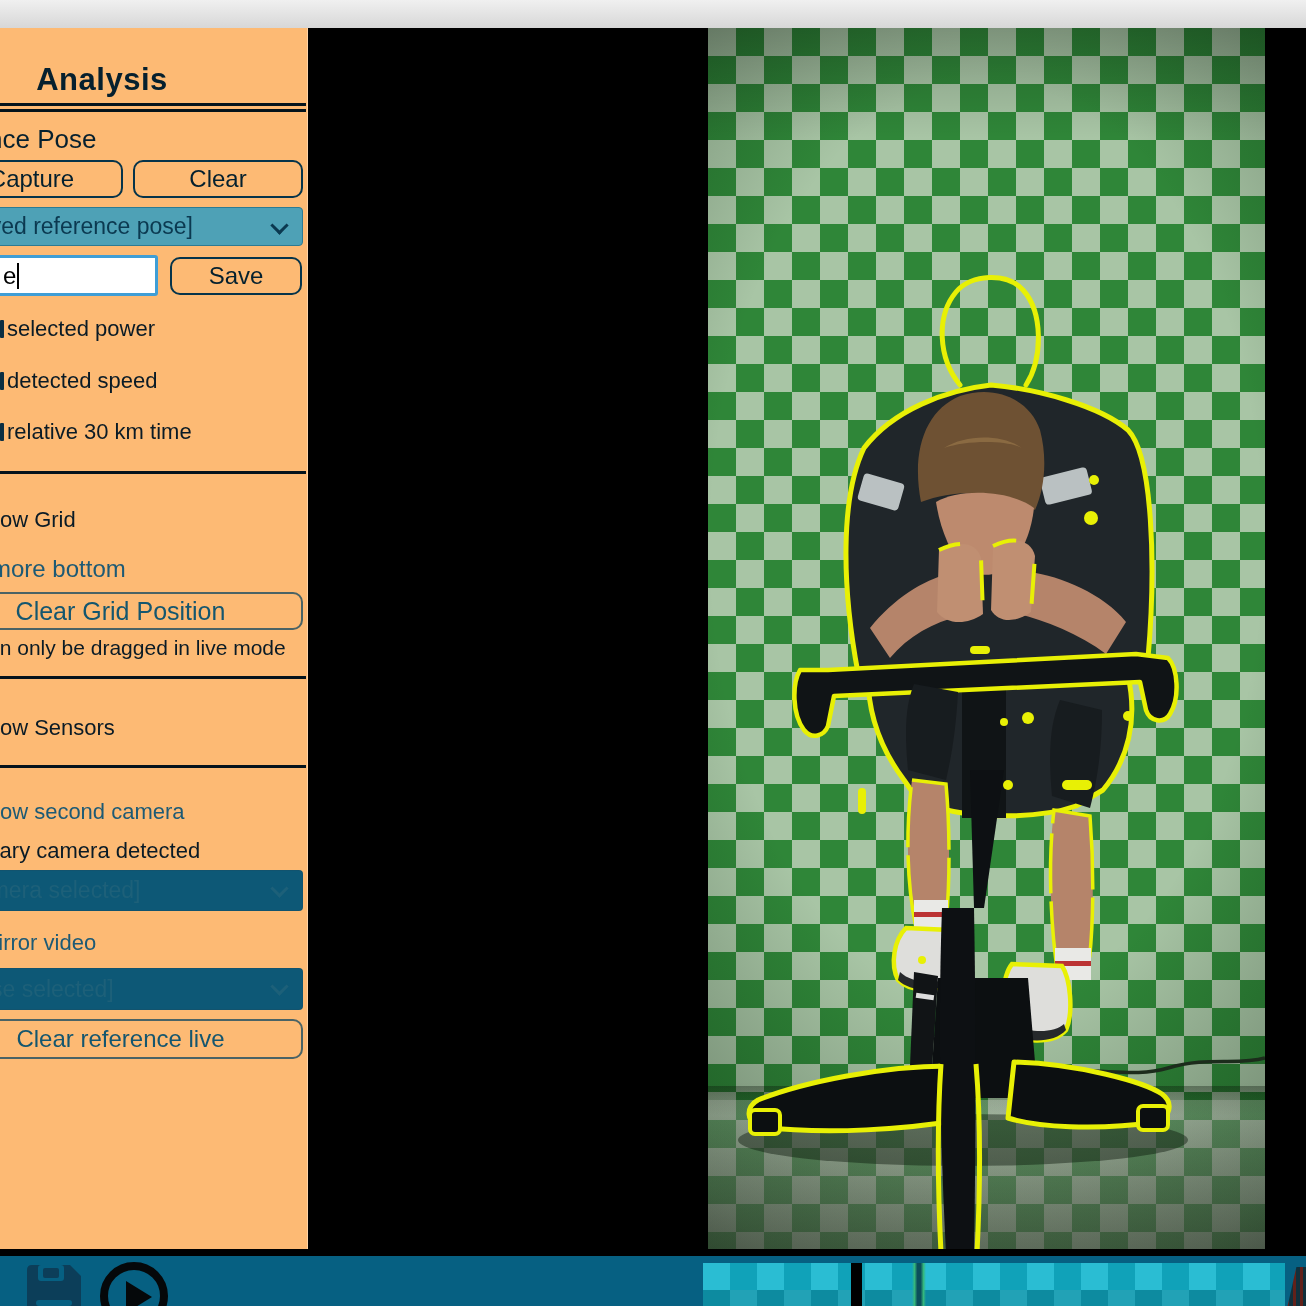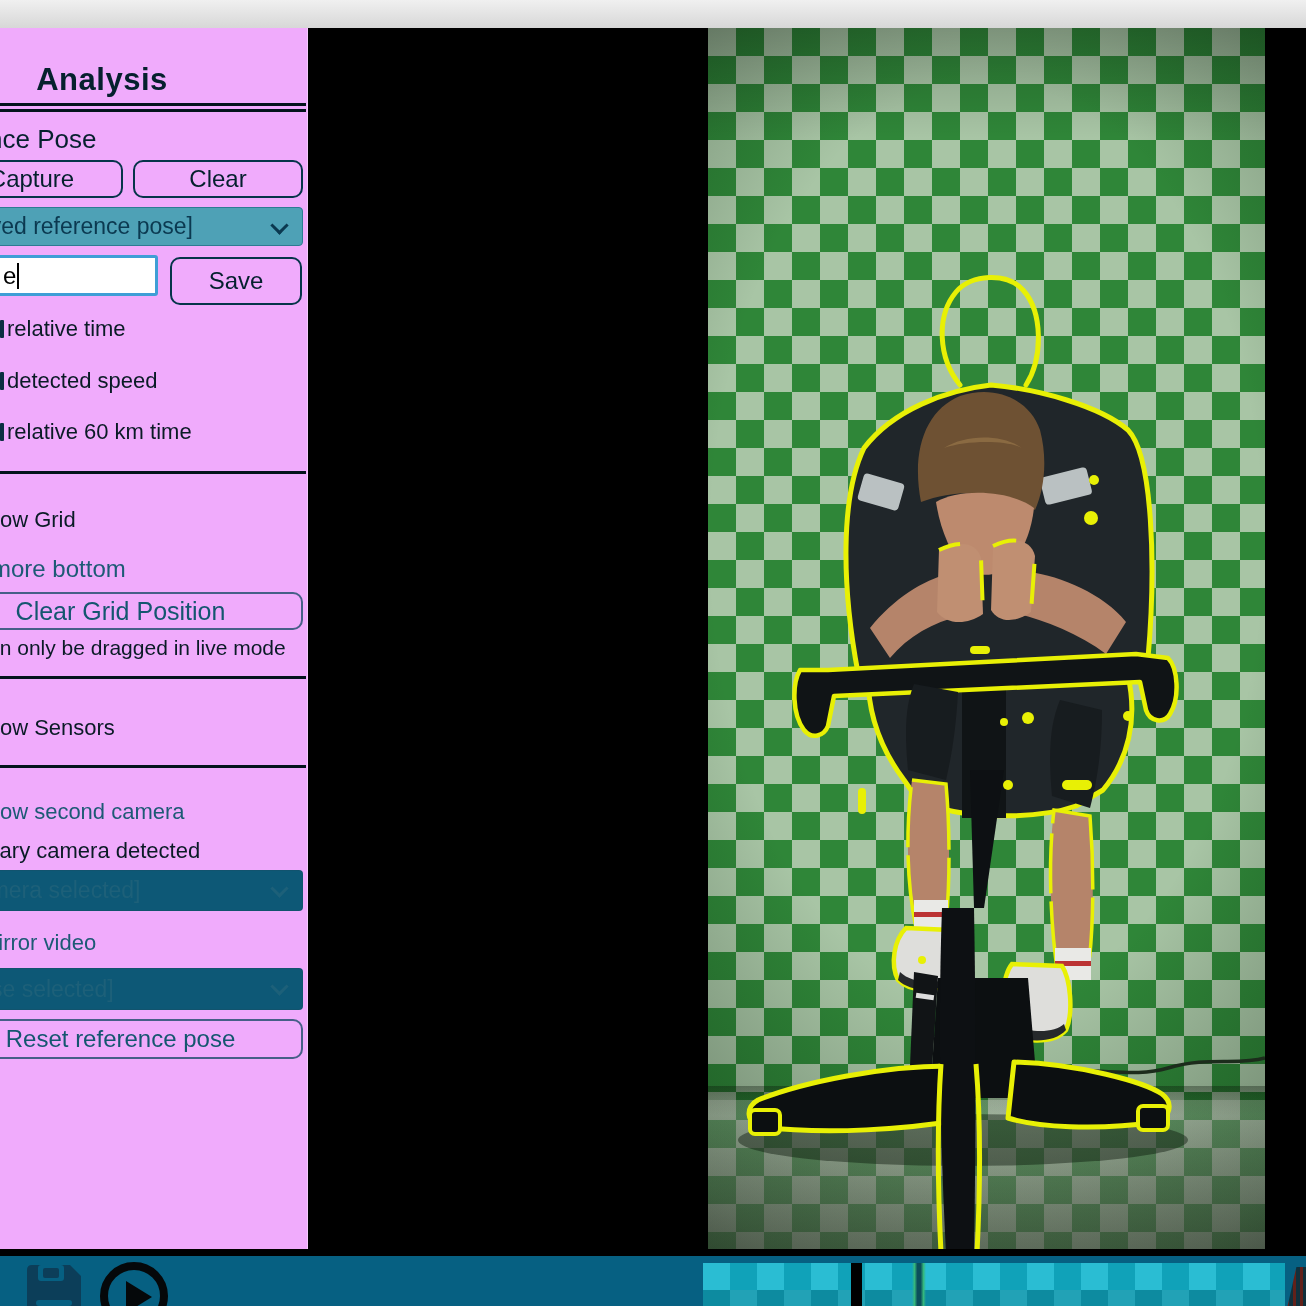--- a/index.html
+++ b/index.html
@@ -5,21 +5,21 @@
   * { margin:0; padding:0; box-sizing:border-box; }
   html,body { width:1306px; height:1306px; overflow:hidden; background:#000; }
   body { position:relative; font-family:"Liberation Sans", sans-serif; }
 
   
   .titlebar { position:absolute; left:0; top:0; width:1306px; height:28px;
     background:linear-gradient(#f0f0f0, #d7d7d7); }
 
   
   .sidebar { position:absolute; left:0; top:28px; width:308px; height:1221px;
-    background:#f0abfc; overflow:hidden; border-right:1px solid rgba(255,255,255,0.35); }
+    background:#fdba74; overflow:hidden; border-right:1px solid rgba(255,255,255,0.35); }
   .sidebar .abs { position:absolute; }
   .s-title { left:-62px; top:34px; width:328px; text-align:center;
     font-size:31px; font-weight:bold; color:#06202e; letter-spacing:0.5px; }
   .rule { left:0; width:306px; height:2.5px; background:#04131c; }
   .rule2 { top:81px; }
   .sec-label { font-size:26px; color:#06202e; white-space:nowrap; }
   .btn { border:2.5px solid #06344a; border-radius:10px; color:#04202e;
     font-size:24px; display:flex; align-items:center; justify-content:center;
     white-space:nowrap; background:transparent; }
   .btn.disabled { border-color:rgba(13,70,96,0.75); color:#14566f; }
@@ -102,30 +102,30 @@
 
   <div class="abs dropdown" style="left:-80px; top:179px; width:383px; height:39px">
     <span>[no saved reference pose]</span>
     <span class="chev"></span>
   </div>
 
   <div class="abs textinput" style="left:-62px; top:227px; width:220px; height:41px">
     <span>e</span>
     <span class="caret"></span>
   </div>
-  <div class="abs btn" style="left:170px; top:229px; width:132px; height:48px">
+  <div class="abs btn" style="left:170px; top:229px; width:132px; height:38px">
       <span>Save</span>
     </div>
 
   <div class="abs cb-sliver" style="top:292px"></div>
-  <div class="abs lbl" style="left:7px; top:288px">relative time</div>
+  <div class="abs lbl" style="left:7px; top:288px">selected power</div>
   <div class="abs cb-sliver" style="top:344px"></div>
   <div class="abs lbl" style="left:7px; top:340px">detected speed</div>
   <div class="abs cb-sliver" style="top:395px"></div>
-  <div class="abs lbl" style="left:7px; top:391px">relative 60 km time</div>
+  <div class="abs lbl" style="left:7px; top:391px">relative 30 km time</div>
 
   <div class="abs rule" style="top:443px; height:3px"></div>
 
   <div class="abs lbl" style="left:-27px; top:479px">Show Grid</div>
   <div class="abs lbl dim" style="left:-9px; top:527px; font-size:24px">more bottom</div>
   <div class="abs btn disabled" style="left:-62px; top:564px; width:365px; height:38px; font-size:25px">
     <span>Clear Grid Position</span>
     </div>
   <div class="abs hint" style="left:-68px; top:608px">Grid can only be dragged in live mode</div>
 
@@ -144,21 +144,21 @@
   </div>
 
   <div class="abs lbl dim" style="left:-20px; top:902px">Mirror video</div>
 
   <div class="abs dropdown disabled" style="left:-80px; top:940px; width:383px; height:42px">
     <span>[no pose selected]</span>
     <span class="chev dim"></span>
   </div>
 
   <div class="abs btn disabled" style="left:-62px; top:991px; width:365px; height:40px; font-size:24px">
-    <span>Reset reference pose</span>
+    <span>Clear reference live</span>
     </div>
 </div>
 
 <div class="video">
   <div class="floorshadow"></div>
   <div class="floor"></div>
   <div class="vignette"></div>
 
   <svg class="cyclist" width="557" height="1225" viewBox="0 0 557 1225">
 

